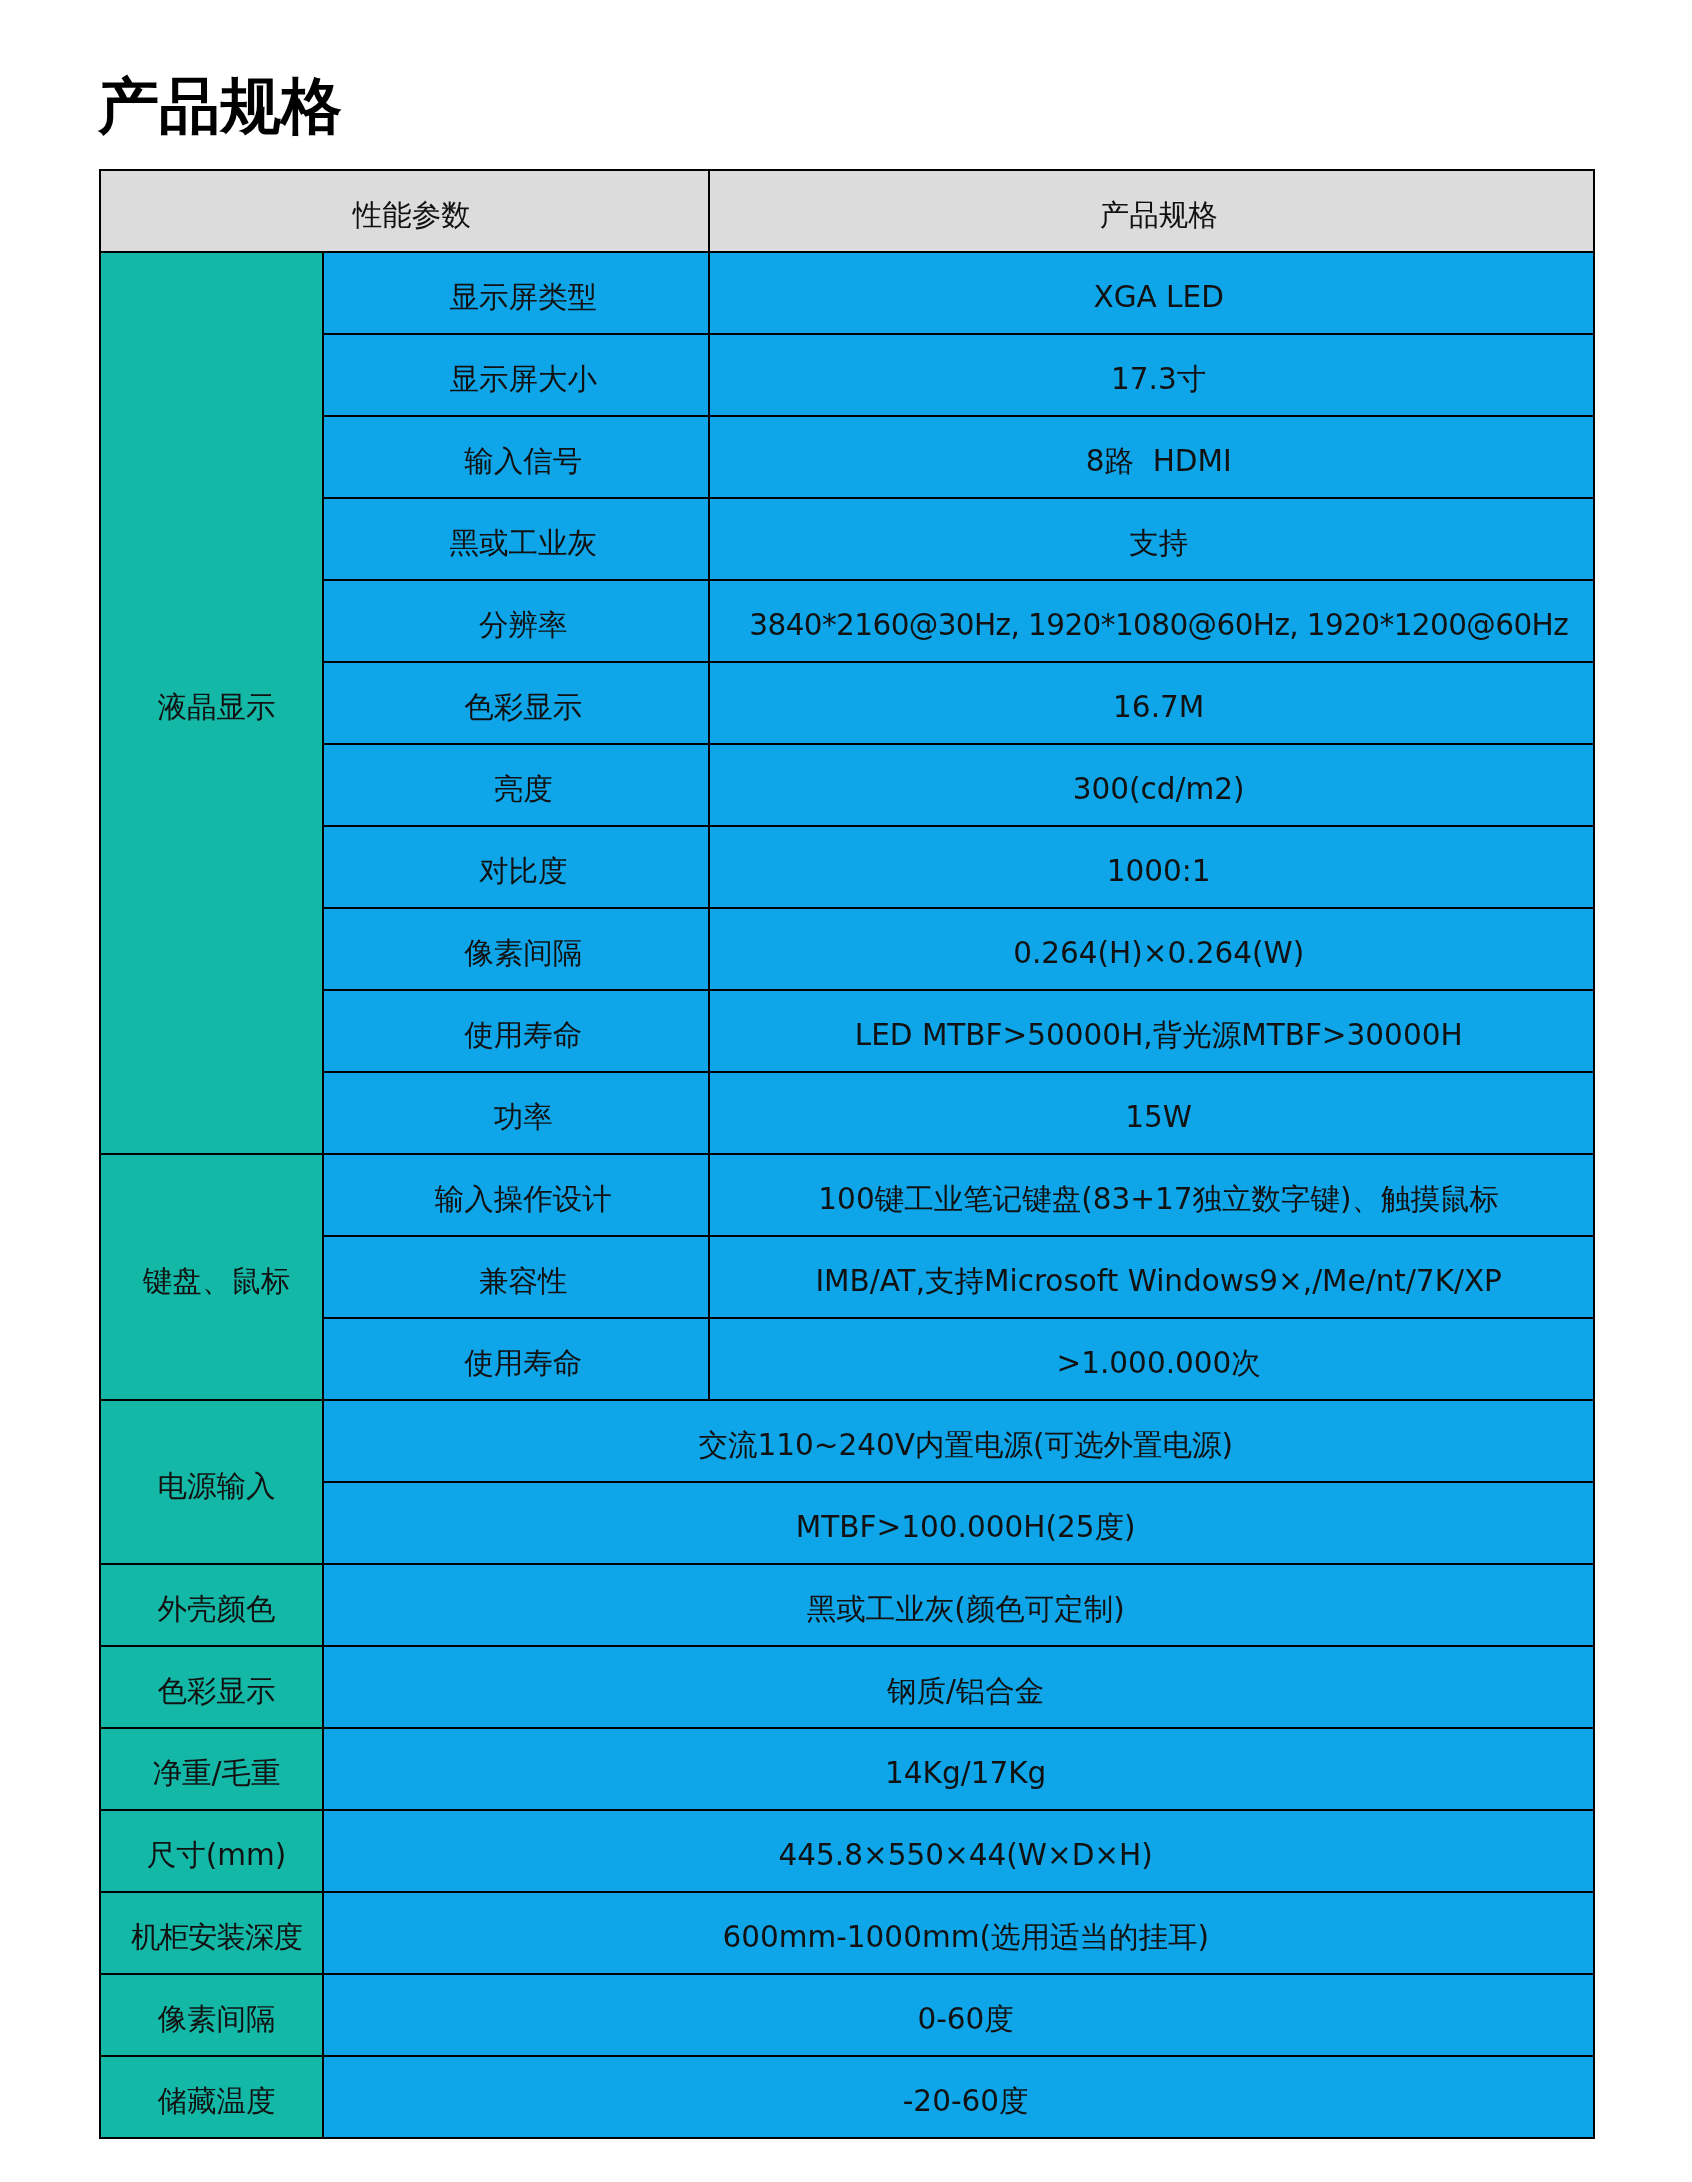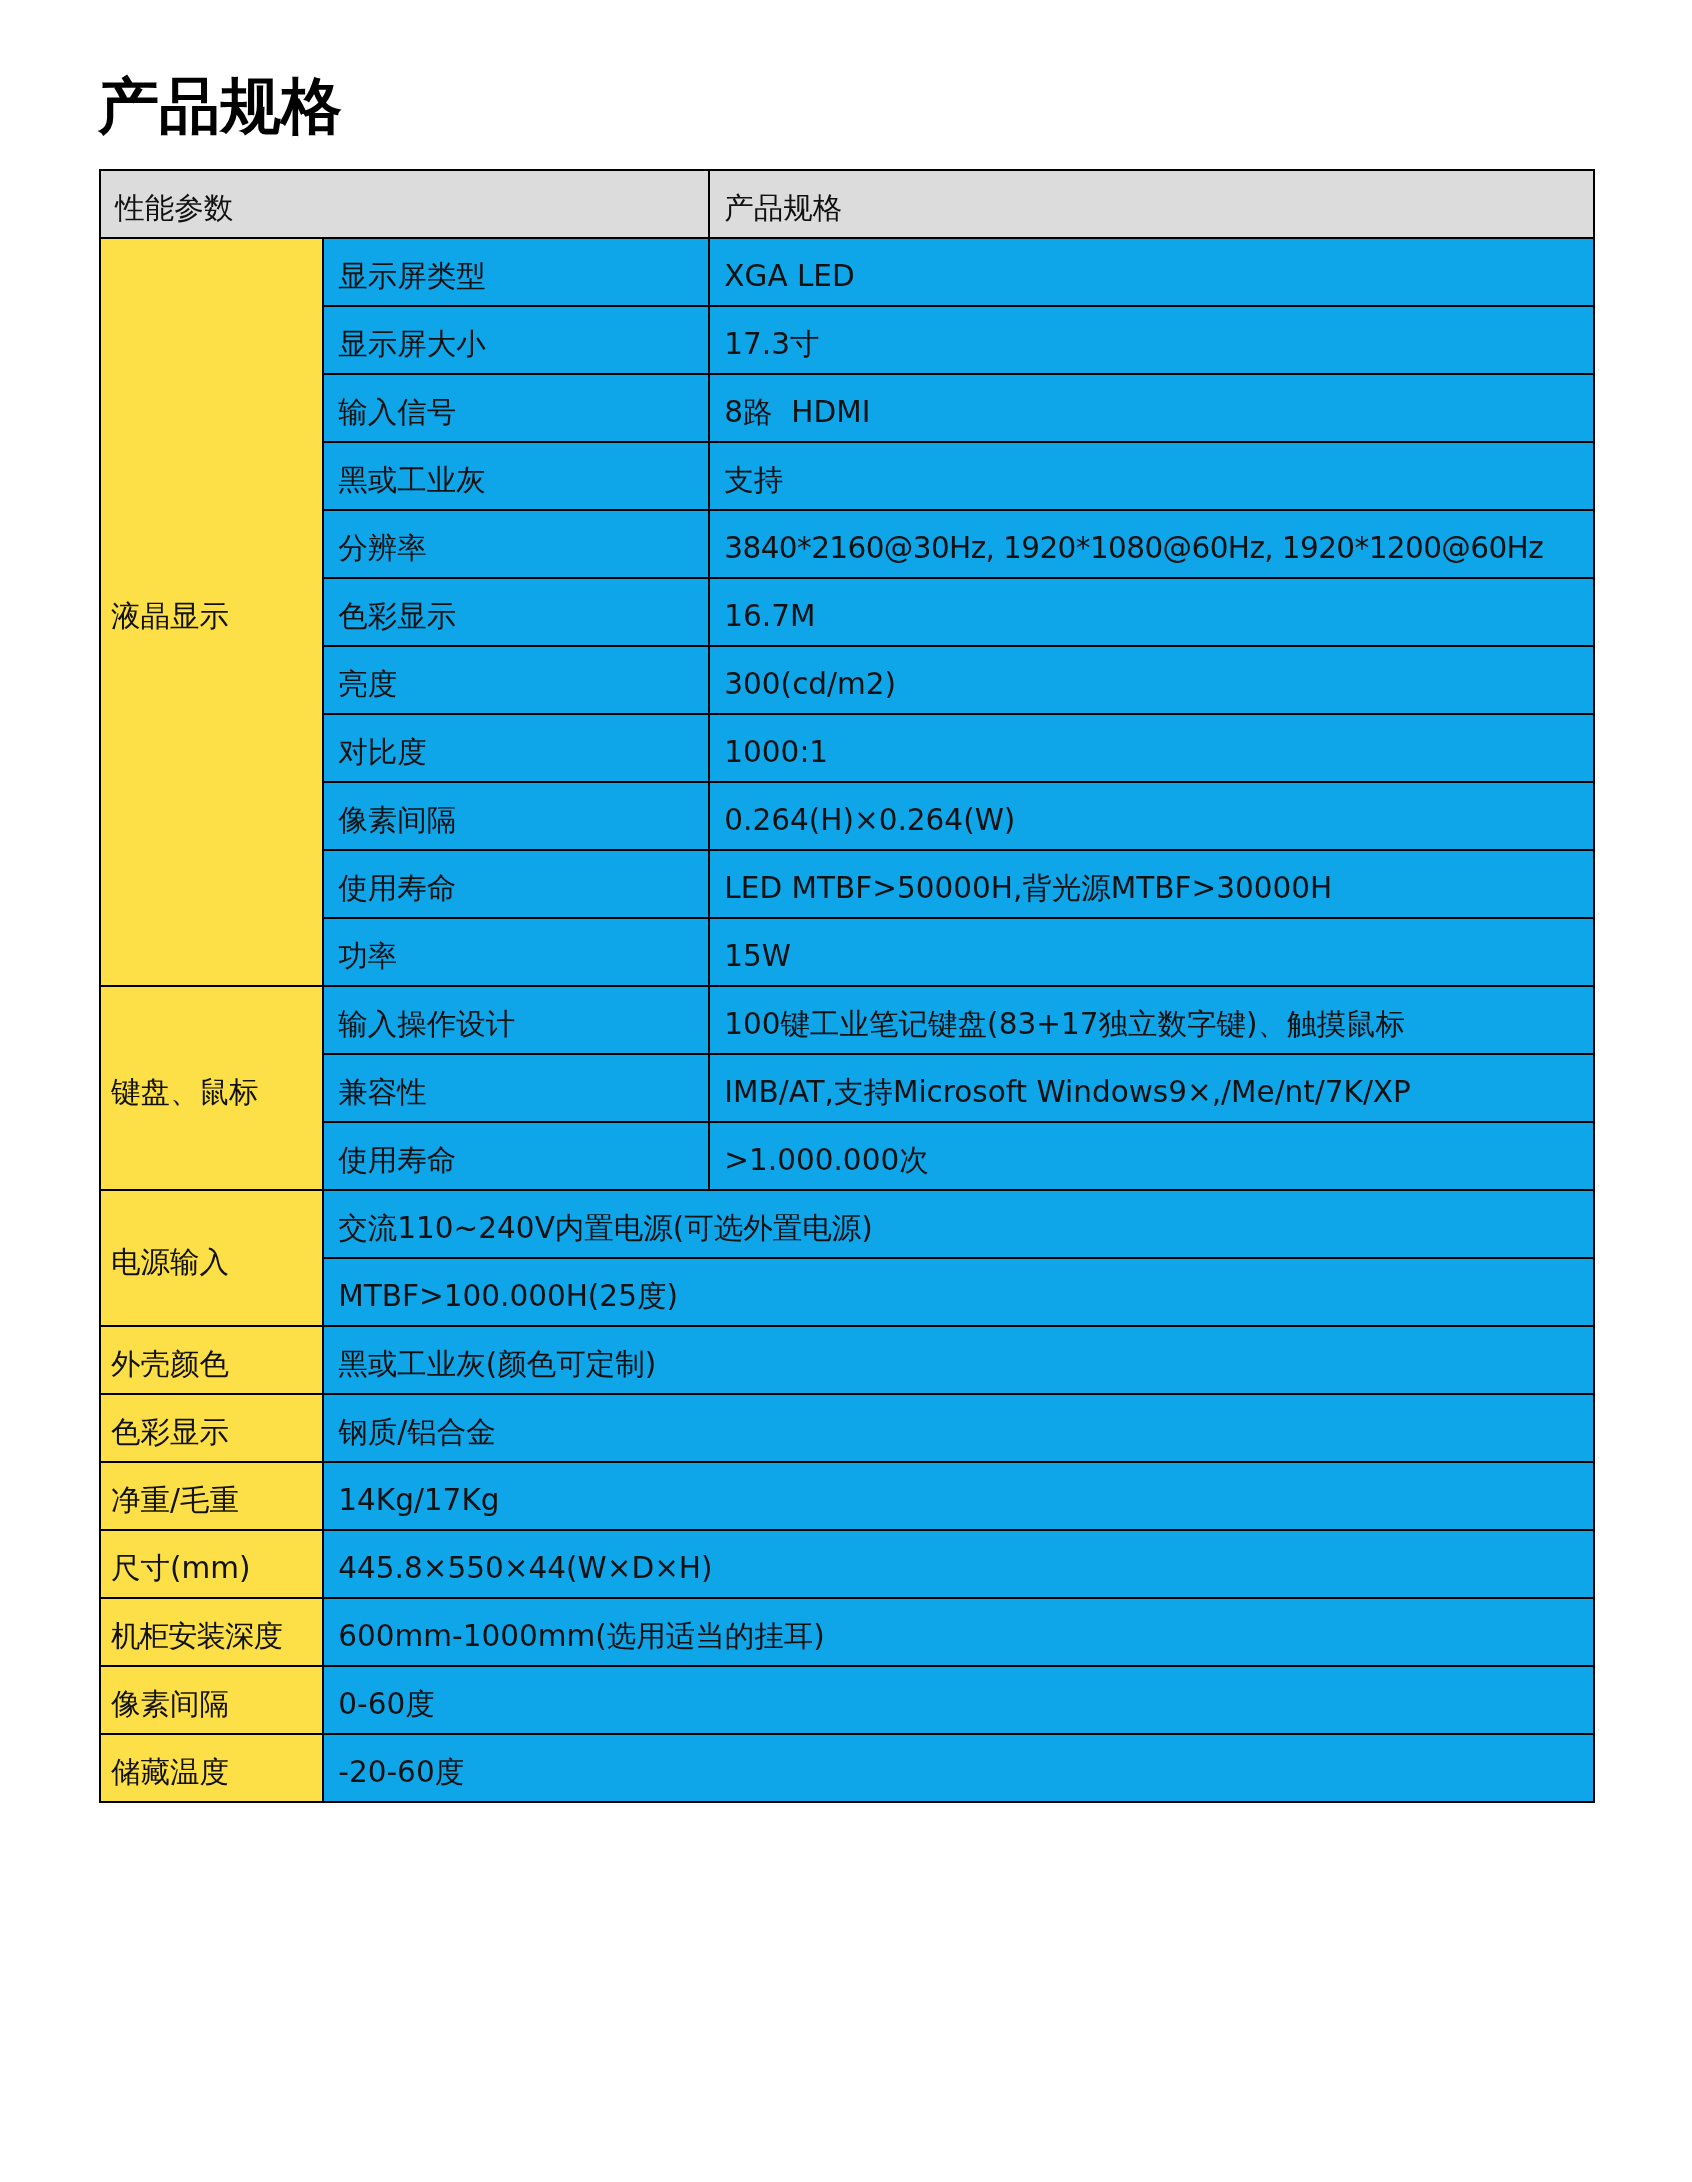--- a/index.html
+++ b/index.html
@@ -32,34 +32,35 @@
       top: 169px;
       width: 1493px;
       border-collapse: collapse;
       table-layout: fixed;
     }
     .spec-table col.c1 { width: 223px; }
     .spec-table col.c2 { width: 386px; }
     .spec-table col.c3 { width: 885px; }
     .spec-table td {
       border: 2.4px solid #000000;
-      height: 68px;
+      height: 82px;
       padding: 0 0 0 14.3px;
       font-size: 29.5px;
       line-height: 34px;
       vertical-align: middle;
       white-space: nowrap;
       overflow: hidden;
       box-sizing: border-box;
+      text-align: center;
     }
     .spec-table tr.header-row td {
       background: #dcdcdc;
     }
     .spec-table td.group {
-      background: #fde047;
+      background: #14b8a6;
       padding-left: 10px;
     }
     .spec-table td.value, .spec-table td.param {
       background: #0ea5e9;
     }
     .spec-table td span {
       position: relative;
       top: 3.8px;
     }
   </style>

